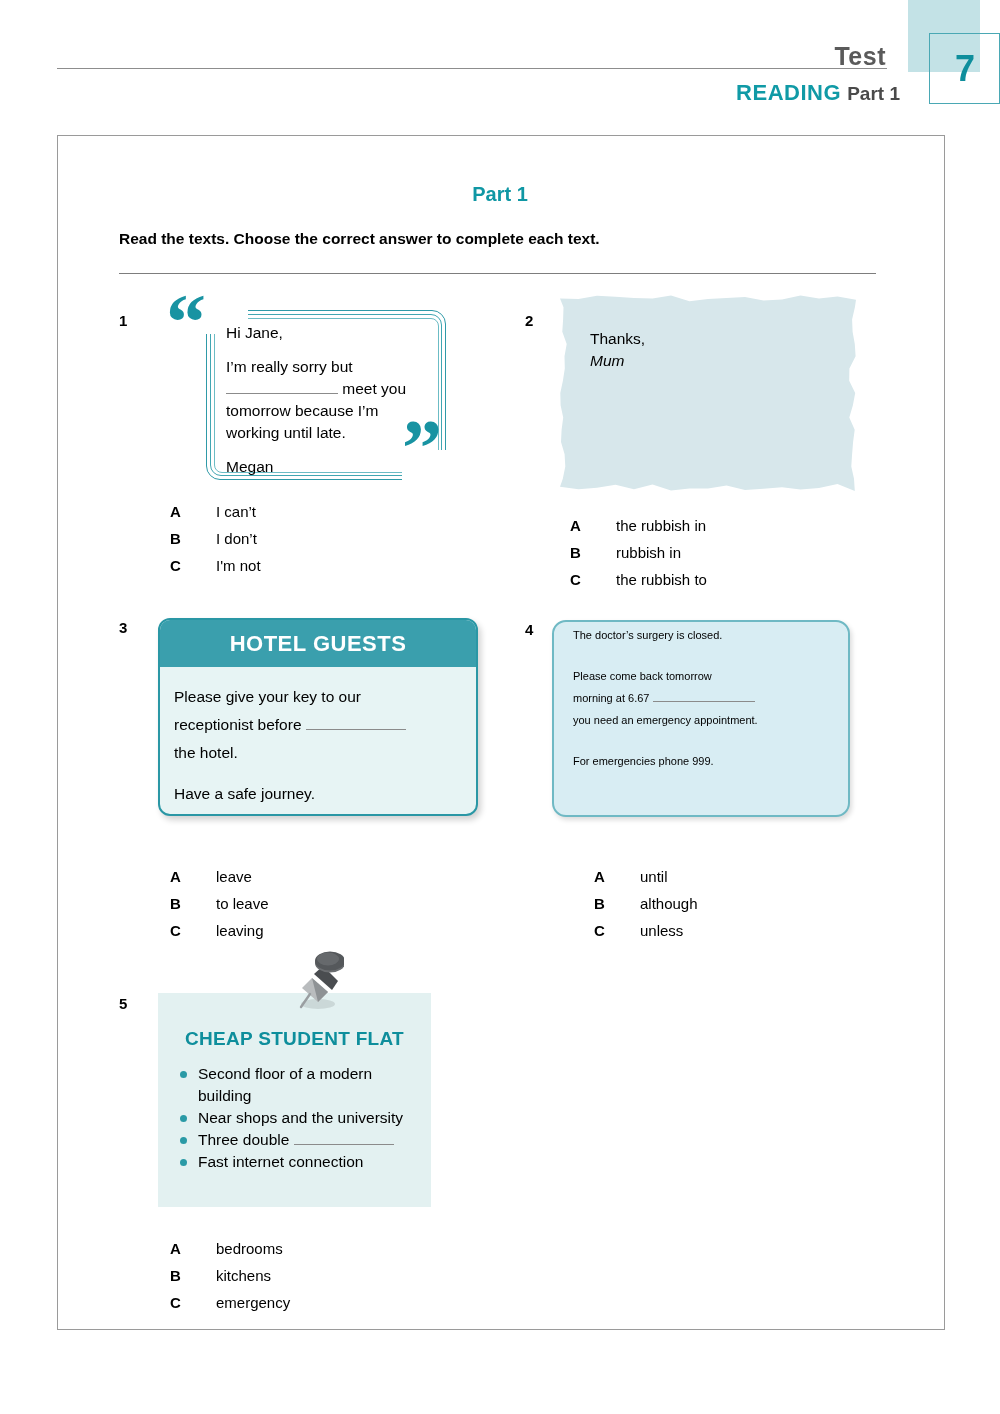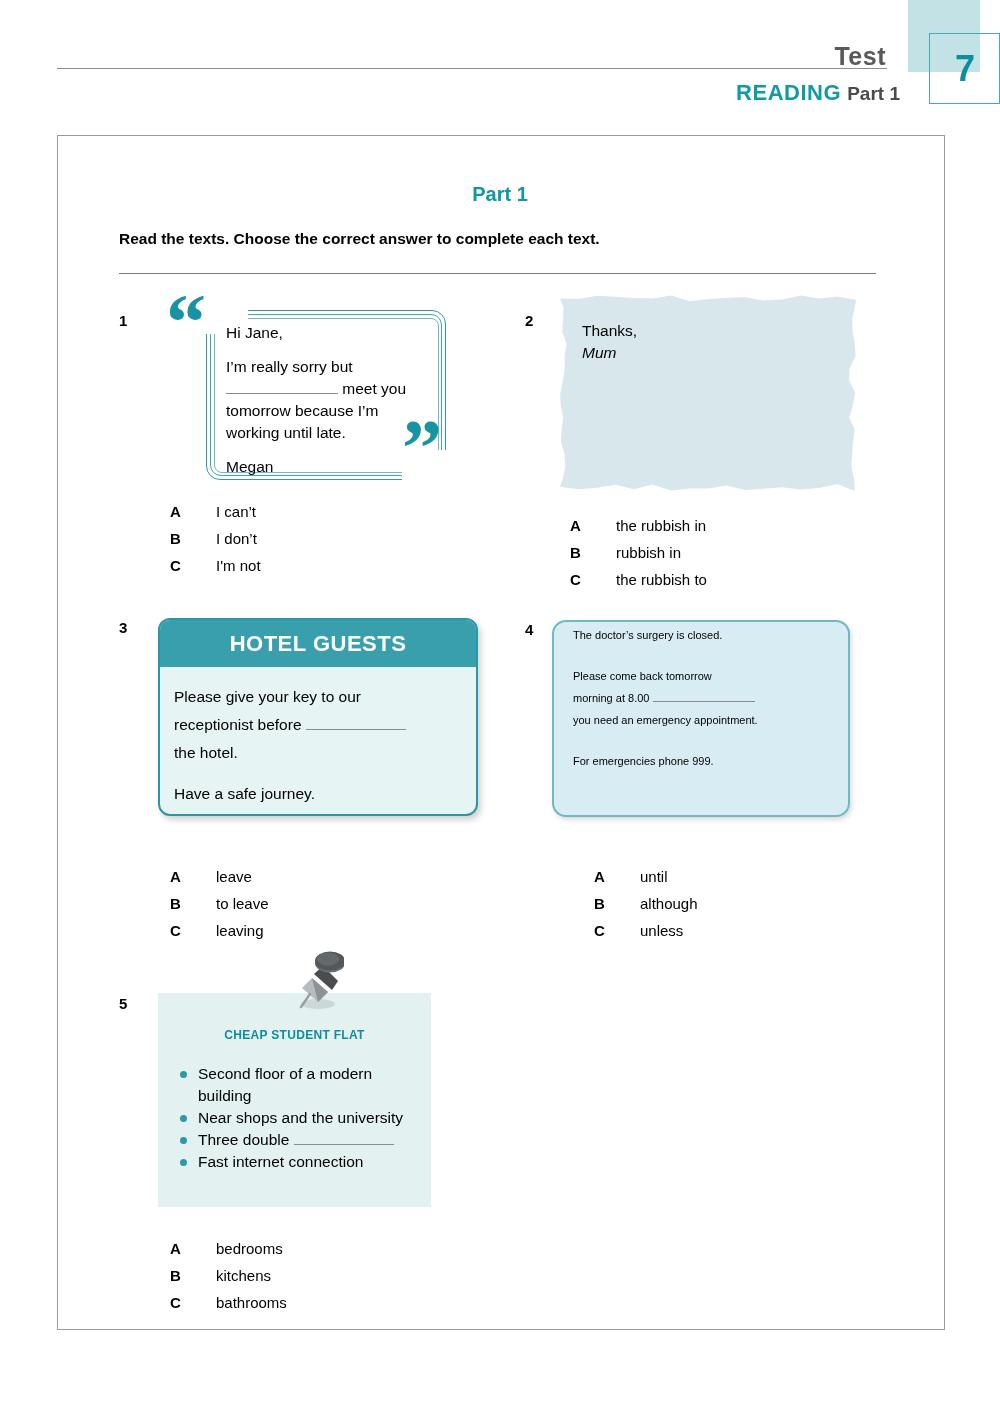--- a/index.html
+++ b/index.html
@@ -192,21 +192,21 @@
     background: #d7e7eb;
   }
   .note-torn-text {
     position: absolute;
     left: 578px; top: 316px;
     width: 268px;
     font-size: 15.5px;
     line-height: 22px;
   }
   .note-torn-text p { margin: 0 0 20px 0; }
-  .note-torn-text p:last-child { margin: 4px; }
+  .note-torn-text p:last-child { margin: 12px; }
   .note-torn-text .sig { font-style: italic; }
 
   
   .hotel-sign {
     position: absolute;
     left: 158px; top: 618px;
     width: 320px; height: 198px;
     border: 2.5px solid #2a97a5;
     border-radius: 12px;
     box-sizing: border-box;
@@ -259,21 +259,21 @@
     position: absolute;
     left: 158px; top: 993px;
     width: 273px; height: 214px;
     background: #e3f1f1;
   }
   .sticky-title {
     position: absolute;
     left: 158px; top: 1028px;
     width: 273px;
     text-align: center;
-    font-size: 12px;
+    font-size: 19px;
     font-weight: bold;
     color: #0e8e9c;
     letter-spacing: 0.3px;
   }
   .sticky-list {
     position: absolute;
     left: 176px; top: 1063px;
     width: 248px;
     font-size: 15.5px;
     line-height: 22px;
@@ -384,21 +384,21 @@
   <span class="row"><span class="ltr">C</span><span>leaving</span></span>
 </div>
 
 <div class="qnum" style="left:525px; top:621px;">4</div>
 
 <div class="doc-box"></div>
 <div class="doc-text">
   <p>The doctor’s surgery is closed.</p>
   <p>
     <span>Please come back tomorrow</span><br>
-    <span>morning at 8.00</span>
+    <span>morning at 6.67</span>
     <span class="blank-line" style="width:102px;"></span><br>
     <span>you need an emergency appointment.</span>
   </p>
   <p>For emergencies phone 999.</p>
 </div>
 
 <div class="options" style="left:594px; top:863px;">
   <span class="row"><span class="ltr">A</span><span>until</span></span>
   <span class="row"><span class="ltr">B</span><span>although</span></span>
   <span class="row"><span class="ltr">C</span><span>unless</span></span>
@@ -423,19 +423,19 @@
 <div class="sticky-list">
   <div class="li">Second floor of a modern building</div>
   <div class="li">Near shops and the university</div>
   <div class="li"><span>Three double</span> <span class="blank-line" style="width:100px;"></span></div>
   <div class="li">Fast internet connection</div>
 </div>
 
 <div class="options" style="left:170px; top:1235px;">
   <span class="row"><span class="ltr">A</span><span>bedrooms</span></span>
   <span class="row"><span class="ltr">B</span><span>kitchens</span></span>
-  <span class="row"><span class="ltr">C</span><span>bathrooms</span></span>
+  <span class="row"><span class="ltr">C</span><span>emergency</span></span>
 </div>
 
 <div class="footer">
   
   
 </div>
 
 </body></html>

